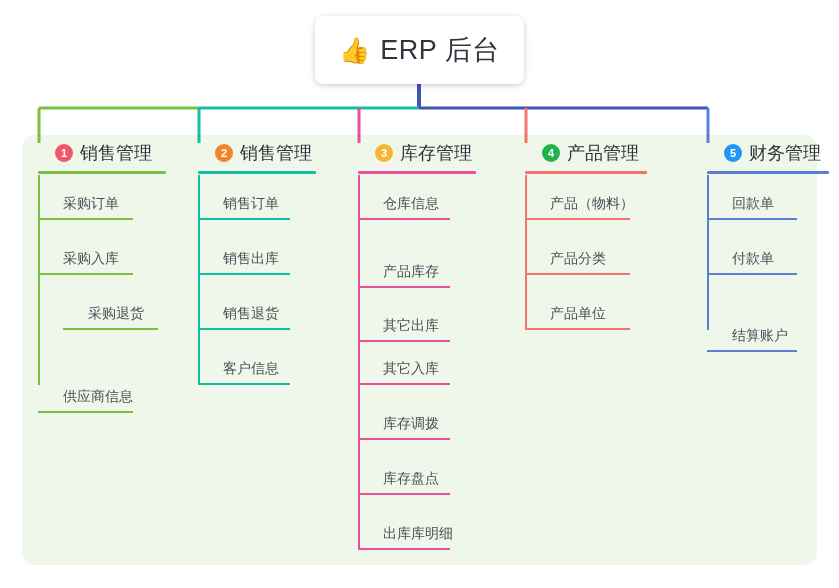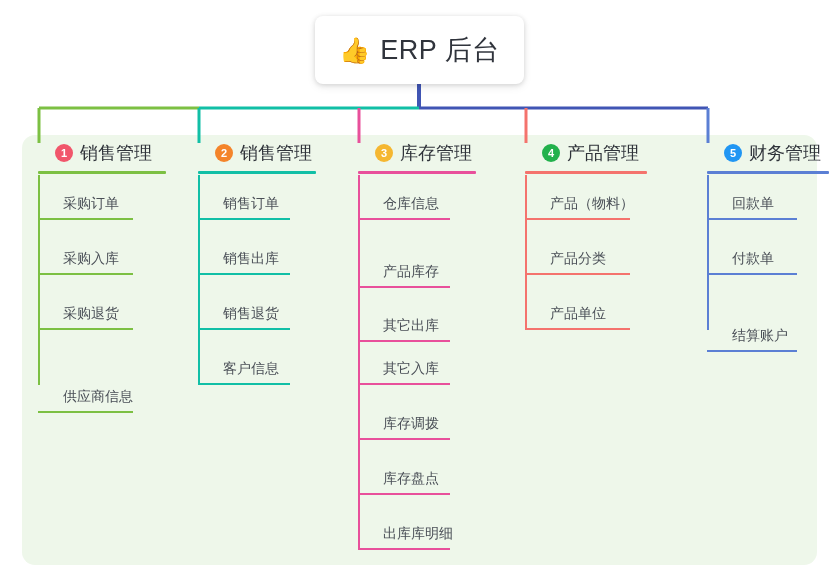--- a/index.html
+++ b/index.html
@@ -187,21 +187,21 @@
         <div class="items" style="position: absolute; top: 40px; left: 0px;">
           <div class="spine" style="height: 210px; background: rgb(124, 192, 67);"></div>
           <div class="item" style="top: 0px; height: 45px; width: 95px;">
             <span class="item-label">采购订单</span>
             <div class="item-rule" style="width: 95px; background: rgb(124, 192, 67);"></div>
           </div>
           <div class="item" style="top: 0px; height: 100px; width: 95px;">
             <span class="item-label">采购入库</span>
             <div class="item-rule" style="width: 95px; background: rgb(124, 192, 67);"></div>
           </div>
-          <div class="item" style="top: 0px; height: 155px; width: 95px;">
+          <div class="item" style="top: 0px; height: 155px; width: 95px; margin-left: 25px;">
             <span class="item-label">采购退货</span>
             <div class="item-rule" style="width: 95px; background: rgb(124, 192, 67);"></div>
           </div>
           <div class="item" style="top: 0px; height: 238px; width: 95px;">
             <span class="item-label">供应商信息</span>
             <div class="item-rule" style="width: 95px; background: rgb(124, 192, 67);"></div>
           </div>
         </div>
       </div>
       <div class="column" style="left: 176px;">

